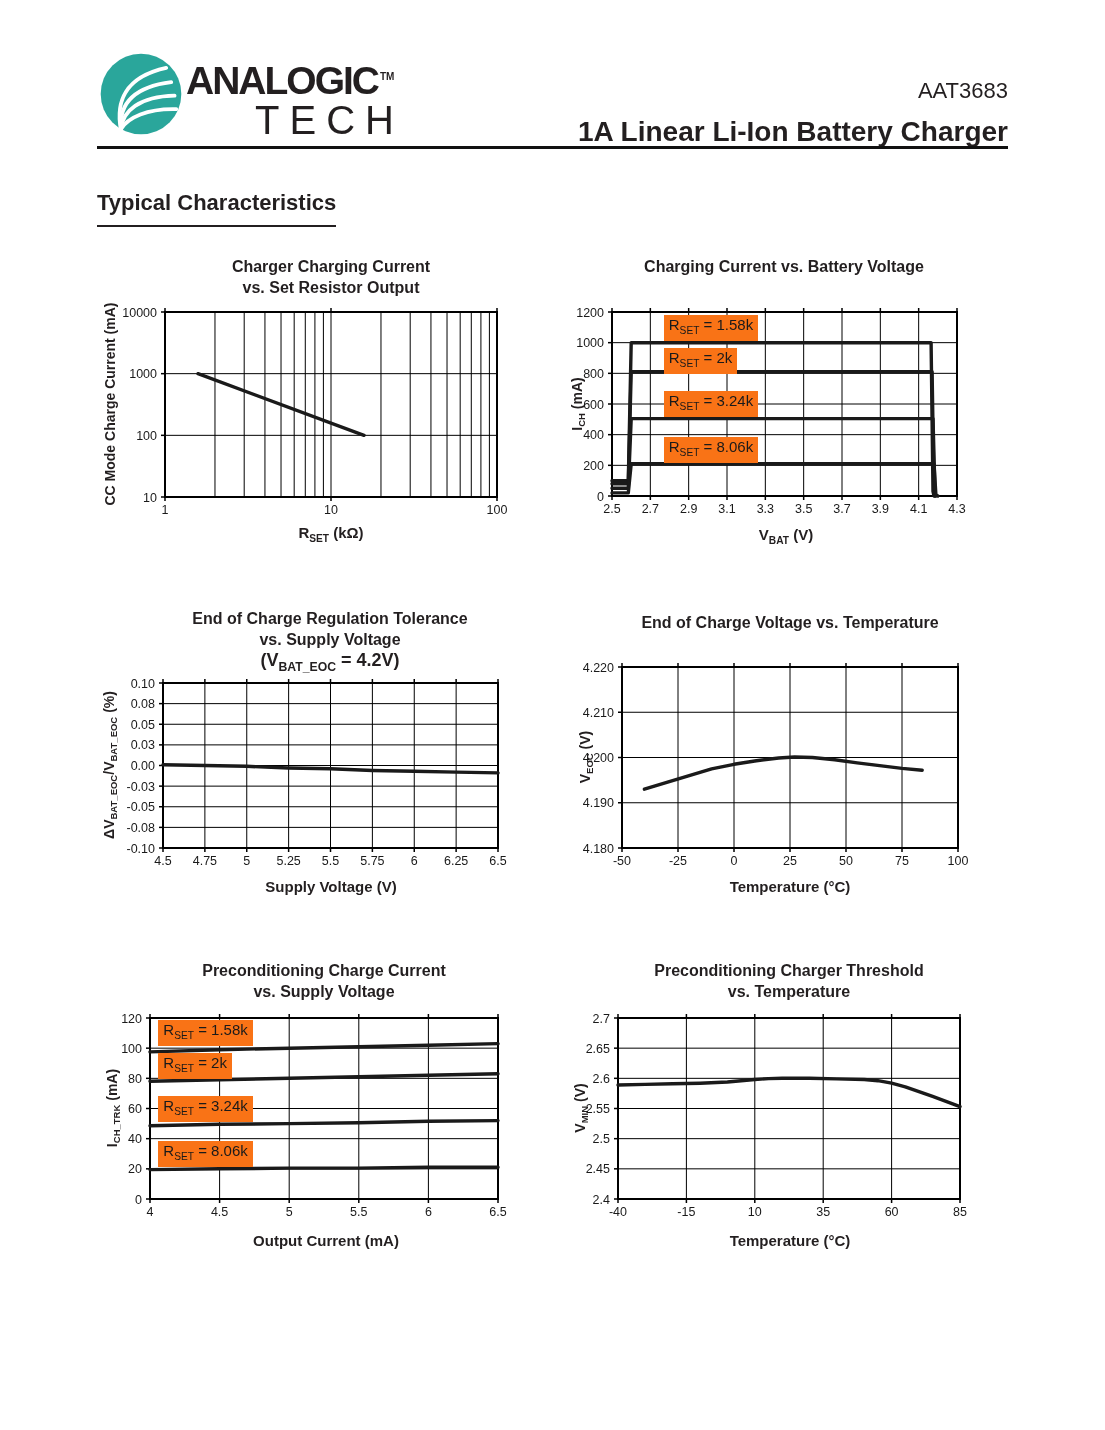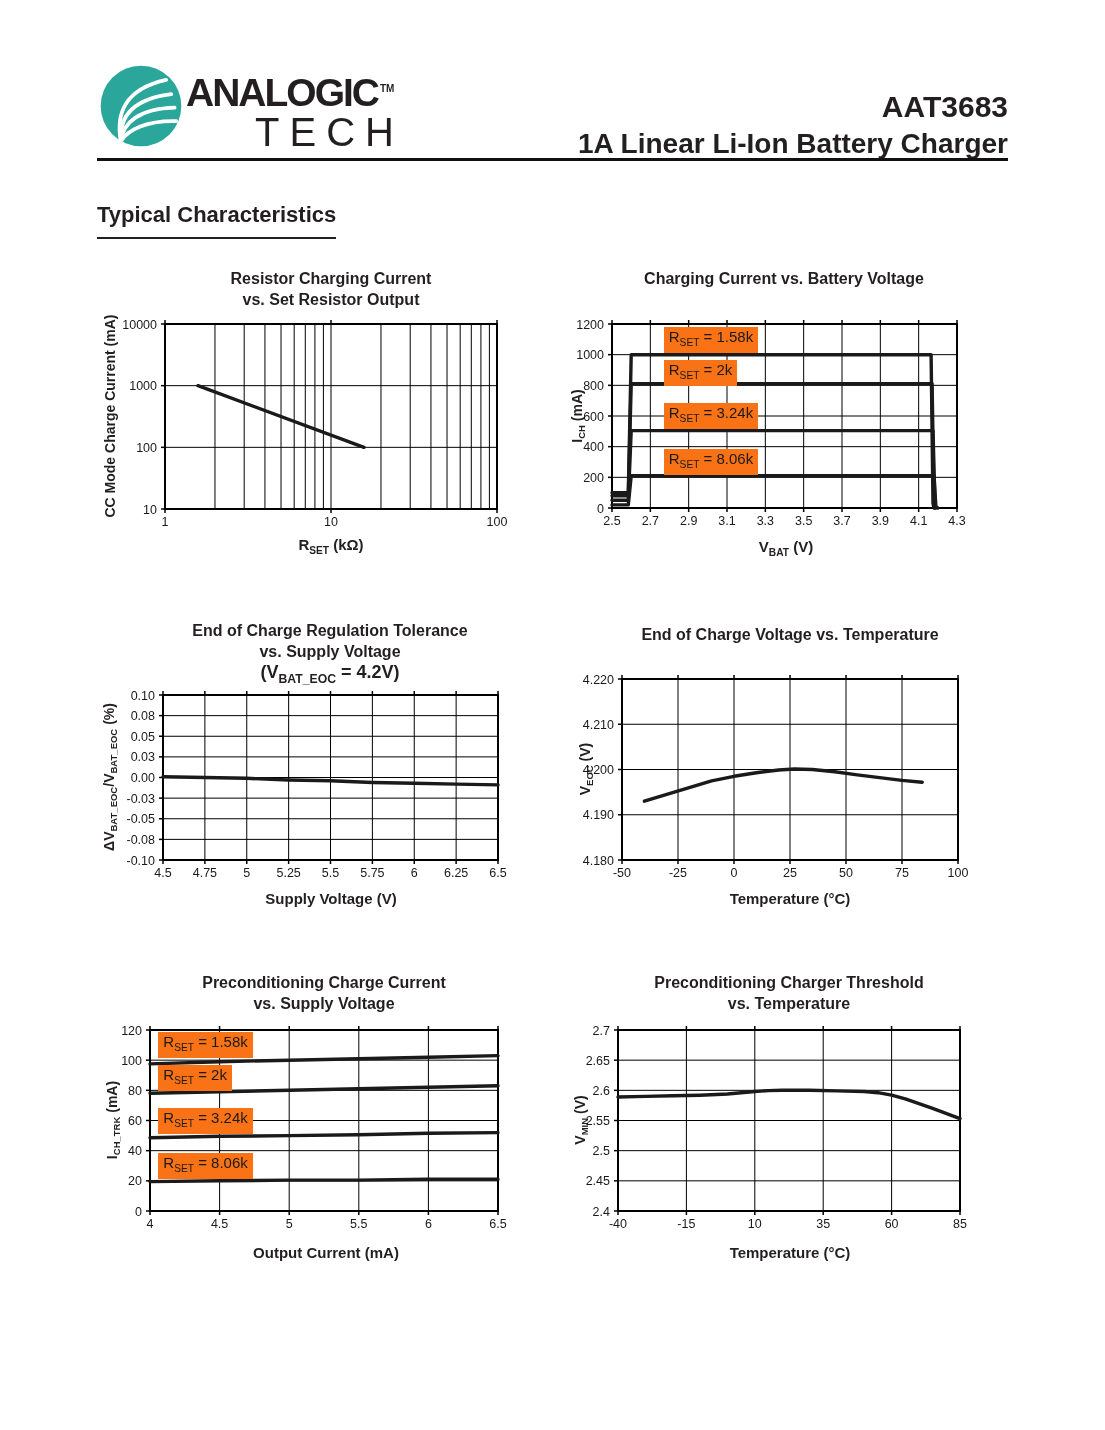--- a/index.html
+++ b/index.html
@@ -1,25 +1,25 @@
 <!DOCTYPE html>
 <html><head>
 <meta charset="utf-8">
 <style>
   html,body{margin:0;padding:0;background:#fff;}
   body{width:1105px;height:1430px;position:relative;font-family:"Liberation Sans",sans-serif;color:#1a1a1a;}
-  .page{position:absolute;left:0;top:0;width:1105px;height:1280px;background:#fff;overflow:hidden;margin-top:12px;}
+  .page{position:absolute;left:0;top:0;width:1105px;height:1280px;background:#fff;overflow:hidden;}
 
   
   .logo-mark{position:absolute;left:99px;top:52px;width:84px;height:84px;}
   .brand{position:absolute;left:186px;top:57px;width:210px;}
   .brand-top{font-size:39px;font-weight:700;letter-spacing:-2px;color:#231f20;line-height:40px;white-space:nowrap;}
   .brand-tm{font-size:10px;font-weight:700;vertical-align:super;letter-spacing:0;margin-left:2px;}
   .brand-bottom{font-size:40px;font-weight:400;letter-spacing:10px;color:#231f20;line-height:38px;text-align:right;margin-right:-8px;}
-  .part-number{position:absolute;right:97px;top:78px;font-size:30px;font-weight:700;text-align:right;color:#231f20;}
+  .part-number{position:absolute;right:97px;top:78px;font-size:22px;font-weight:400;text-align:right;color:#231f20;}
   .product-title{position:absolute;right:97px;top:116px;font-size:28px;font-weight:700;text-align:right;color:#231f20;}
   .rule{position:absolute;left:97px;width:911px;height:3px;background:#111;}
   .rule-header{top:146px;}
   .rule-footer{top:1312px;}
   .section-title{position:absolute;left:97px;top:190px;font-size:22px;font-weight:700;color:#231f20;
     border-bottom:2px solid #231f20;padding-bottom:9px;display:inline-block;}
 
   
   .chart-title{position:absolute;text-align:center;font-size:16px;font-weight:700;line-height:21px;color:#231f20;}
   .chart-title .subcap{font-size:18px;}
@@ -53,21 +53,21 @@
     <div class="brand-top"><span>ANALOGIC</span><span class="brand-tm">TM</span></div>
     <div class="brand-bottom">TECH</div>
   </div>
   <div class="part-number">AAT3683</div>
   <div class="product-title">1A Linear Li-Ion Battery Charger</div>
   <div class="rule rule-header"></div>
 
   <div class="section-title">Typical Characteristics</div>
 
   <div class="chart-title" style="left:131px;top:256px;width:400px;">
-    <div>Resistor Charging Current</div>
+    <div>Charger Charging Current</div>
     <div>vs. Set Resistor Output</div>
   </div>
   <div class="ylab" style="left:110px;top:404px;">CC Mode Charge Current (mA)</div>
   <div class="plot" id="c1" style="left:117px;top:304px;width:392px;height:217px;">
       <svg width="392" height="217">
         <line x1="48" y1="8" x2="48" y2="193" stroke="#000000" stroke-width="1"></line>
         <line x1="97.97097928022089" y1="8" x2="97.97097928022089" y2="193" stroke="#000000" stroke-width="1"></line>
         <line x1="127.20212828346396" y1="8" x2="127.20212828346396" y2="193" stroke="#000000" stroke-width="1"></line>
         <line x1="147.94195856044178" y1="8" x2="147.94195856044178" y2="193" stroke="#000000" stroke-width="1"></line>
         <line x1="164.0290207197791" y1="8" x2="164.0290207197791" y2="193" stroke="#000000" stroke-width="1"></line>

